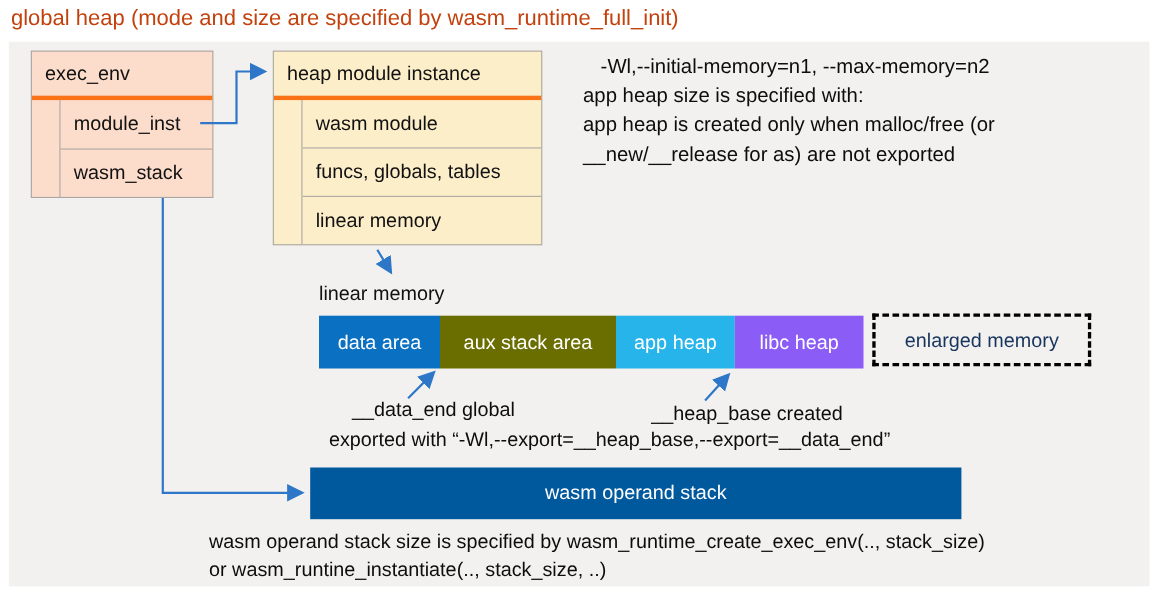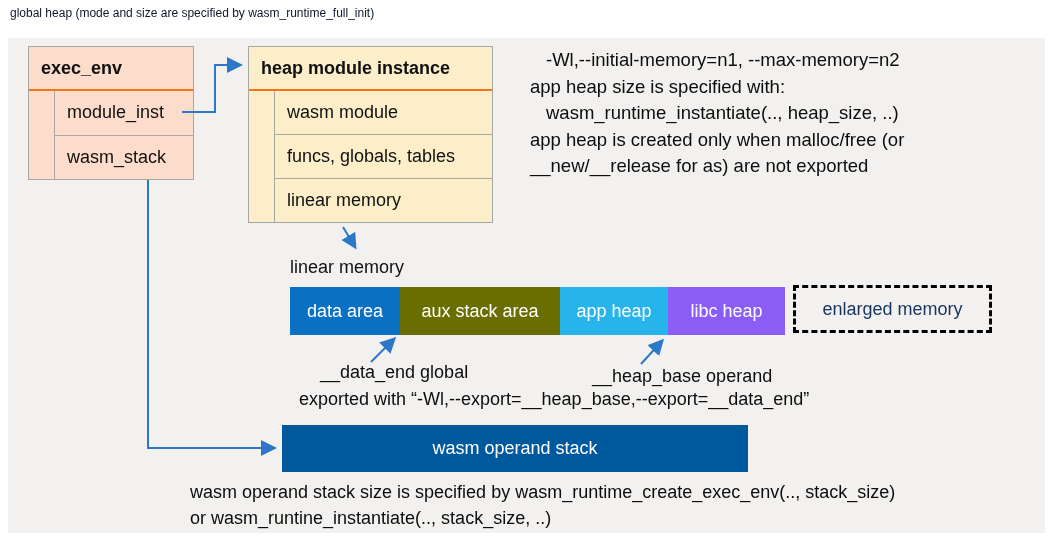--- a/index.html
+++ b/index.html
@@ -1,25 +1,25 @@
 <!DOCTYPE html>
 <html><head>
 <meta charset="utf-8">
 <style>
   html,body{margin:0;padding:0;background:#ffffff;}
   body{font-family:"Liberation Sans","DejaVu Sans",sans-serif;color:#111;}
   .canvas{position:relative;width:1054px;height:547px;background:#ffffff;overflow:hidden;}
-  .title{position:absolute;left:10px;top:6px;font-size:12px;color:#0f172a;white-space:nowrap;}
+  .title{position:absolute;left:10px;top:6px;font-size:20px;color:#c2410c;white-space:nowrap;}
   .panel{position:absolute;left:8px;top:38px;width:1037px;height:495px;background:#f2f1ef;}
 
   
   .structbox{position:absolute;border:1px solid #a9a7a4;box-sizing:border-box;display:flex;flex-direction:column;}
   .exec-env{left:28px;top:46px;width:166px;height:134px;background:#fcdccb;}
   .mod-inst{left:248px;top:46px;width:245px;height:177px;background:#fdeeca;}
-  .structbox .head{height:44px;flex:0 0 44px;border-bottom:2px solid #f97316;display:flex;align-items:center;padding-left:12px;font-size:18px;box-sizing:border-box;font-weight:bold;}
+  .structbox .head{height:44px;flex:0 0 44px;border-bottom:4px solid #f97316;display:flex;align-items:center;padding-left:12px;font-size:18px;box-sizing:border-box;}
   .structbox .body{flex:1;display:flex;}
   .structbox .spacer{width:26px;flex:0 0 26px;border-right:1px solid #a9a7a4;box-sizing:border-box;}
   .structbox .rows{flex:1;display:flex;flex-direction:column;}
   .structbox .row{flex:1;display:flex;align-items:center;padding-left:12px;font-size:18px;border-bottom:1px solid #a9a7a4;box-sizing:border-box;}
   .structbox .row:last-child{border-bottom:none;}
 
   
   .notes{position:absolute;left:530px;top:47px;width:512px;font-size:18.5px;line-height:26.5px;color:#0d0d0d;}
   .notes .line{white-space:nowrap;}
   .notes .indent{padding-left:16px;}
@@ -34,21 +34,21 @@
   .seg-3{width:117px;}
   .enlarged{position:absolute;left:793px;top:285px;width:199px;height:48px;box-sizing:border-box;border:3px dashed #000;display:flex;align-items:center;justify-content:center;font-size:18px;}
 
   
   .ann{position:absolute;font-size:18px;white-space:nowrap;color:#0d0d0d;}
   .ann-data-end{left:320px;top:362px;}
   .ann-heap-base{left:592px;top:366px;}
   .ann-exported{left:299px;top:389px;}
 
   
-  .op-stack{position:absolute;left:282px;top:425px;width:466px;height:47px;display:flex;align-items:center;justify-content:center;color:#fff;font-size:18px;}
+  .op-stack{position:absolute;left:282px;top:425px;width:592px;height:47px;display:flex;align-items:center;justify-content:center;color:#fff;font-size:18px;}
 
   
   .footnote{position:absolute;left:190px;top:480px;font-size:18px;line-height:25.5px;color:#0d0d0d;}
   .footnote .line{white-space:nowrap;}
 
   .wires{position:absolute;left:0;top:0;width:1054px;height:547px;pointer-events:none;}
 </style>
 </head>
 <body>
 
@@ -77,36 +77,35 @@
         <div class="row">wasm module</div>
         <div class="row">funcs, globals, tables</div>
         <div class="row">linear memory</div>
       </div>
     </div>
   </div>
 
   <div class="notes">
     <div class="line indent">-Wl,--initial-memory=n1, --max-memory=n2</div>
     <div class="line">app heap size is specified with:</div>
-    <div class="line indent">wasm_runtime_instantiate(.., heap_size, ..)</div>
     <div class="line">app heap is created only when malloc/free (or</div>
     <div class="line">__new/__release for as) are not exported</div>
   </div>
 
   <div class="lm-label">linear memory</div>
   <div class="lm-bar">
     <div class="seg seg-0" style="background-color: rgb(10, 112, 194);">data area</div>
     <div class="seg seg-1" style="background-color: rgb(106, 110, 0);">aux stack area</div>
     <div class="seg seg-2" style="background-color: rgb(39, 180, 234);">app heap</div>
     <div class="seg seg-3" style="background-color: #8b5cf6;">libc heap</div>
   </div>
   <div class="enlarged" style="color: rgb(23, 53, 94);">enlarged memory</div>
 
   <div class="ann ann-data-end">__data_end global</div>
-  <div class="ann ann-heap-base">__heap_base operand</div>
+  <div class="ann ann-heap-base">__heap_base created</div>
   <div class="ann ann-exported">exported with “-Wl,--export=__heap_base,--export=__data_end”</div>
 
   <div class="op-stack" style="background-color: rgb(0, 88, 157);">wasm operand stack</div>
 
   <div class="footnote">
     <div class="line">wasm operand stack size is specified by wasm_runtime_create_exec_env(.., stack_size)</div>
     <div class="line">or wasm_runtine_instantiate(.., stack_size, ..)</div>
   </div>
 
   <svg class="wires" viewBox="0 0 1054 547" xmlns="http://www.w3.org/2000/svg">

